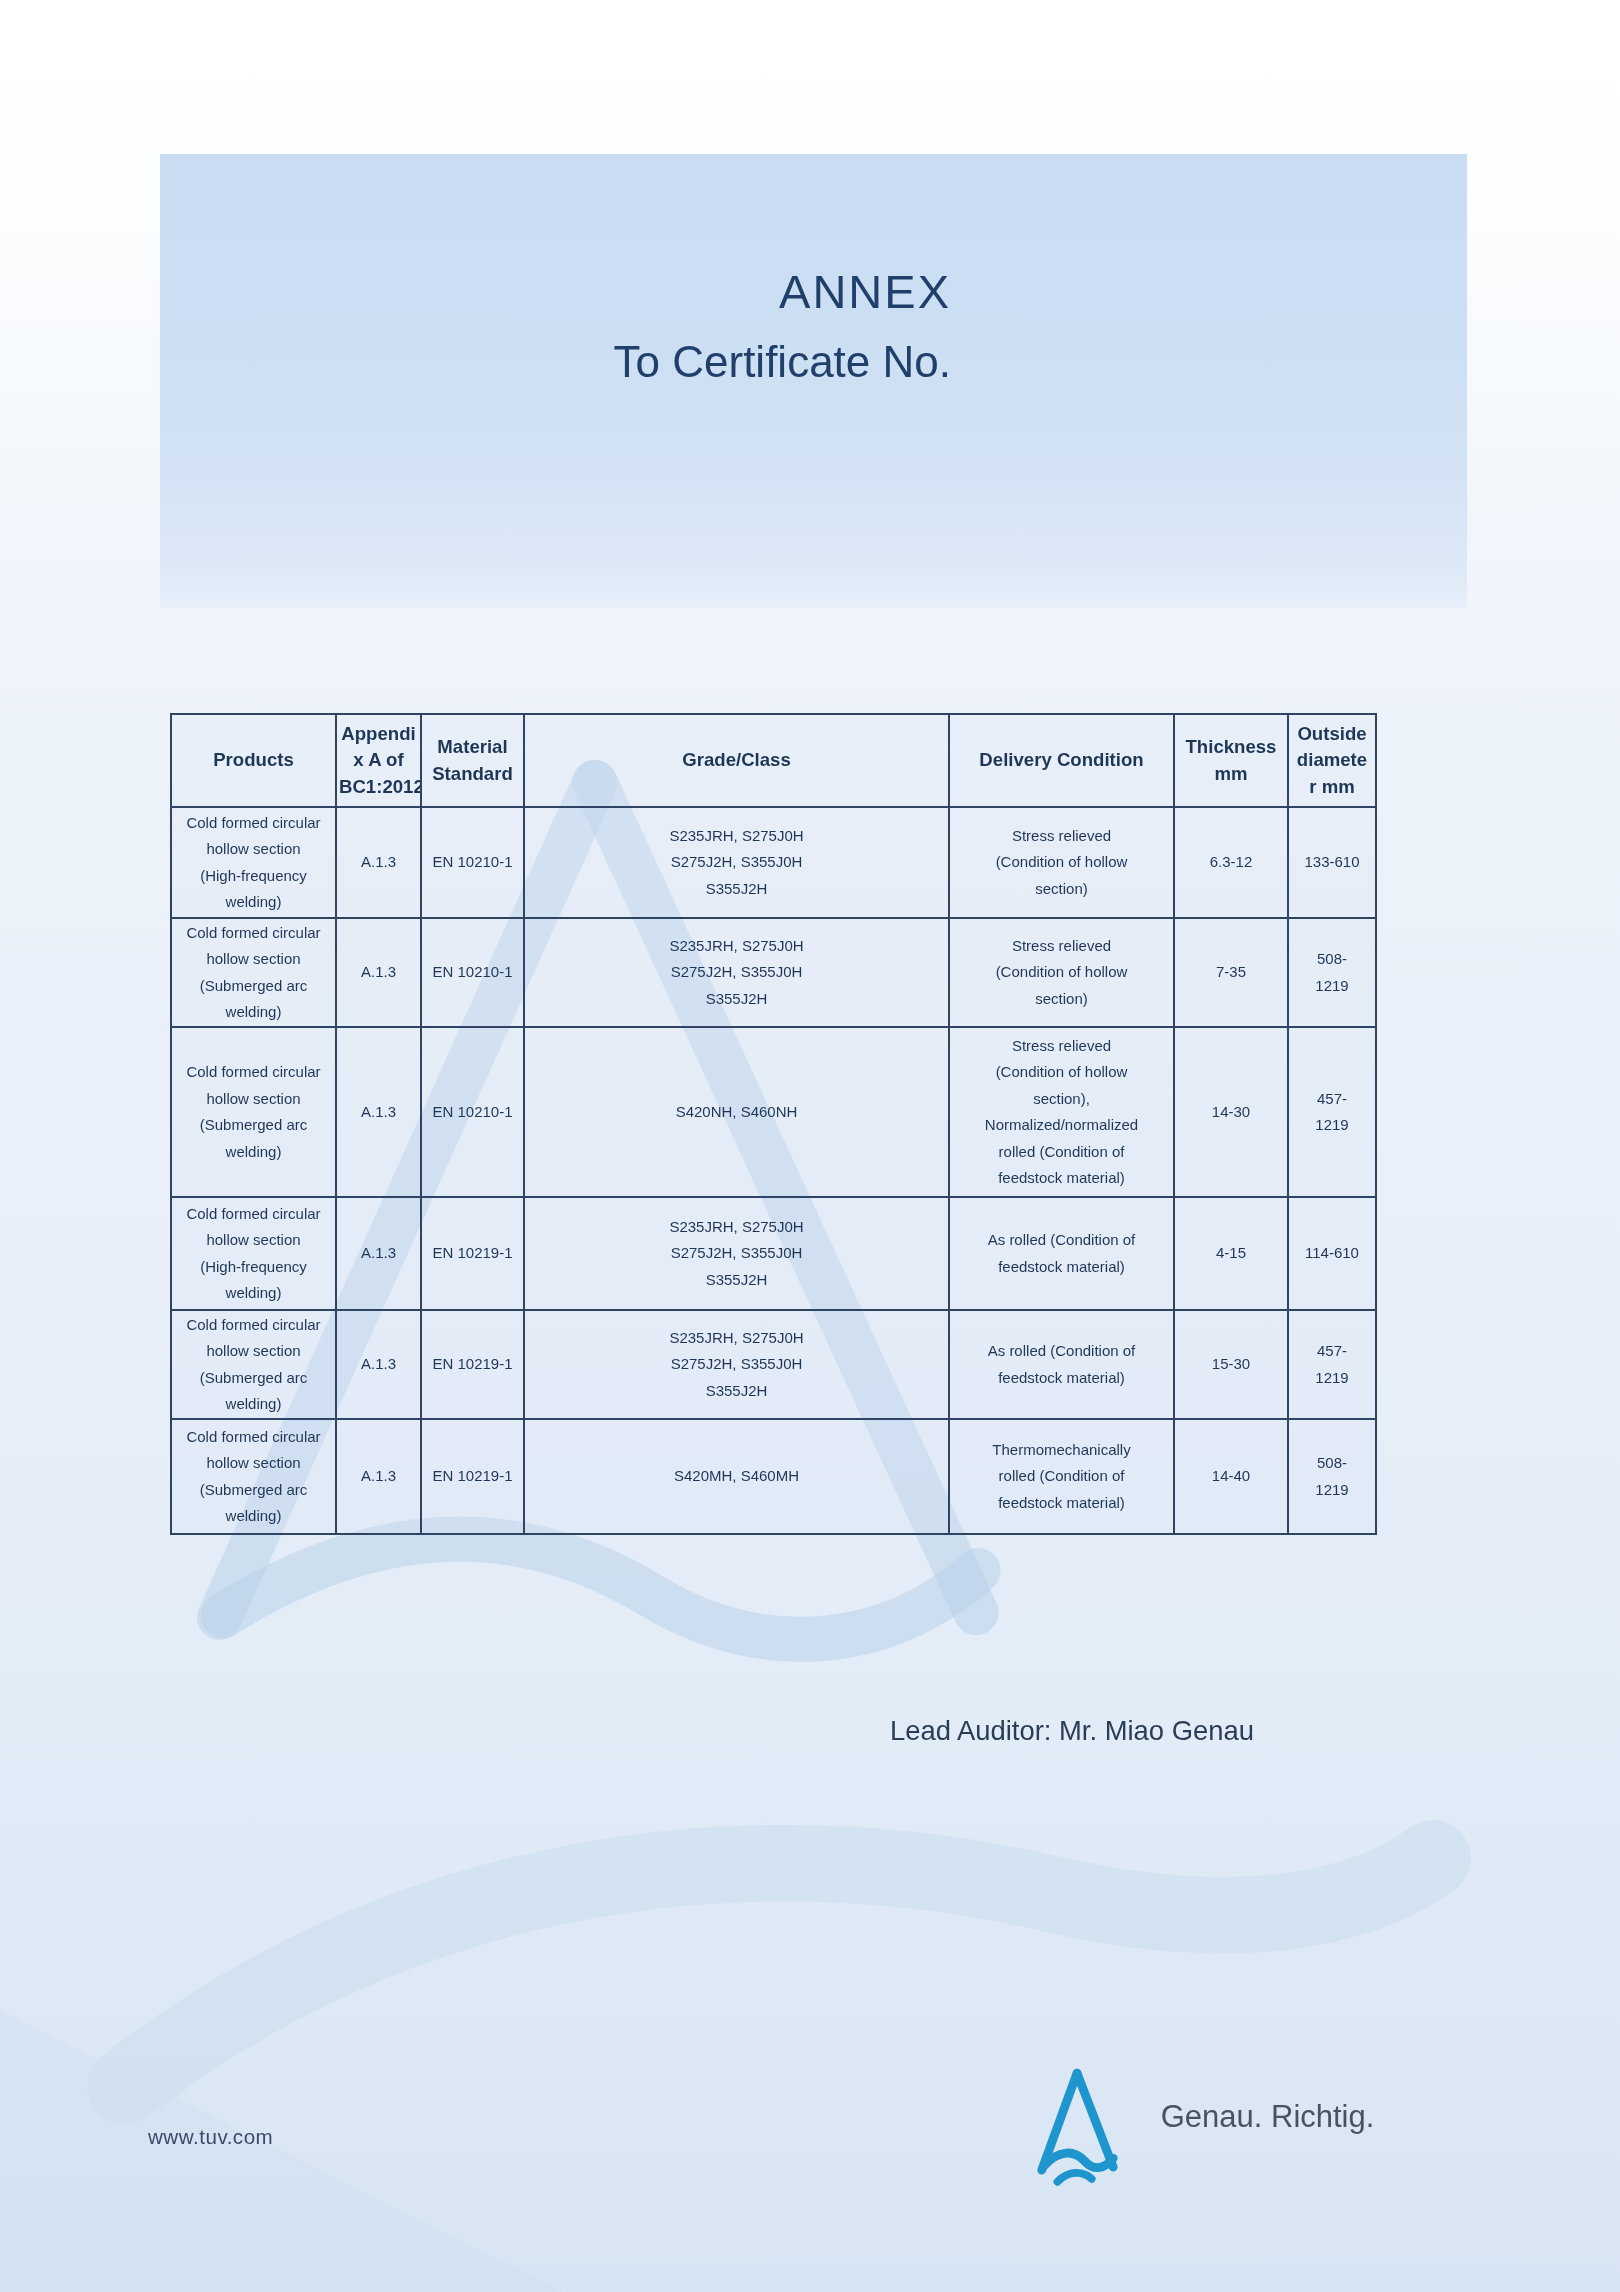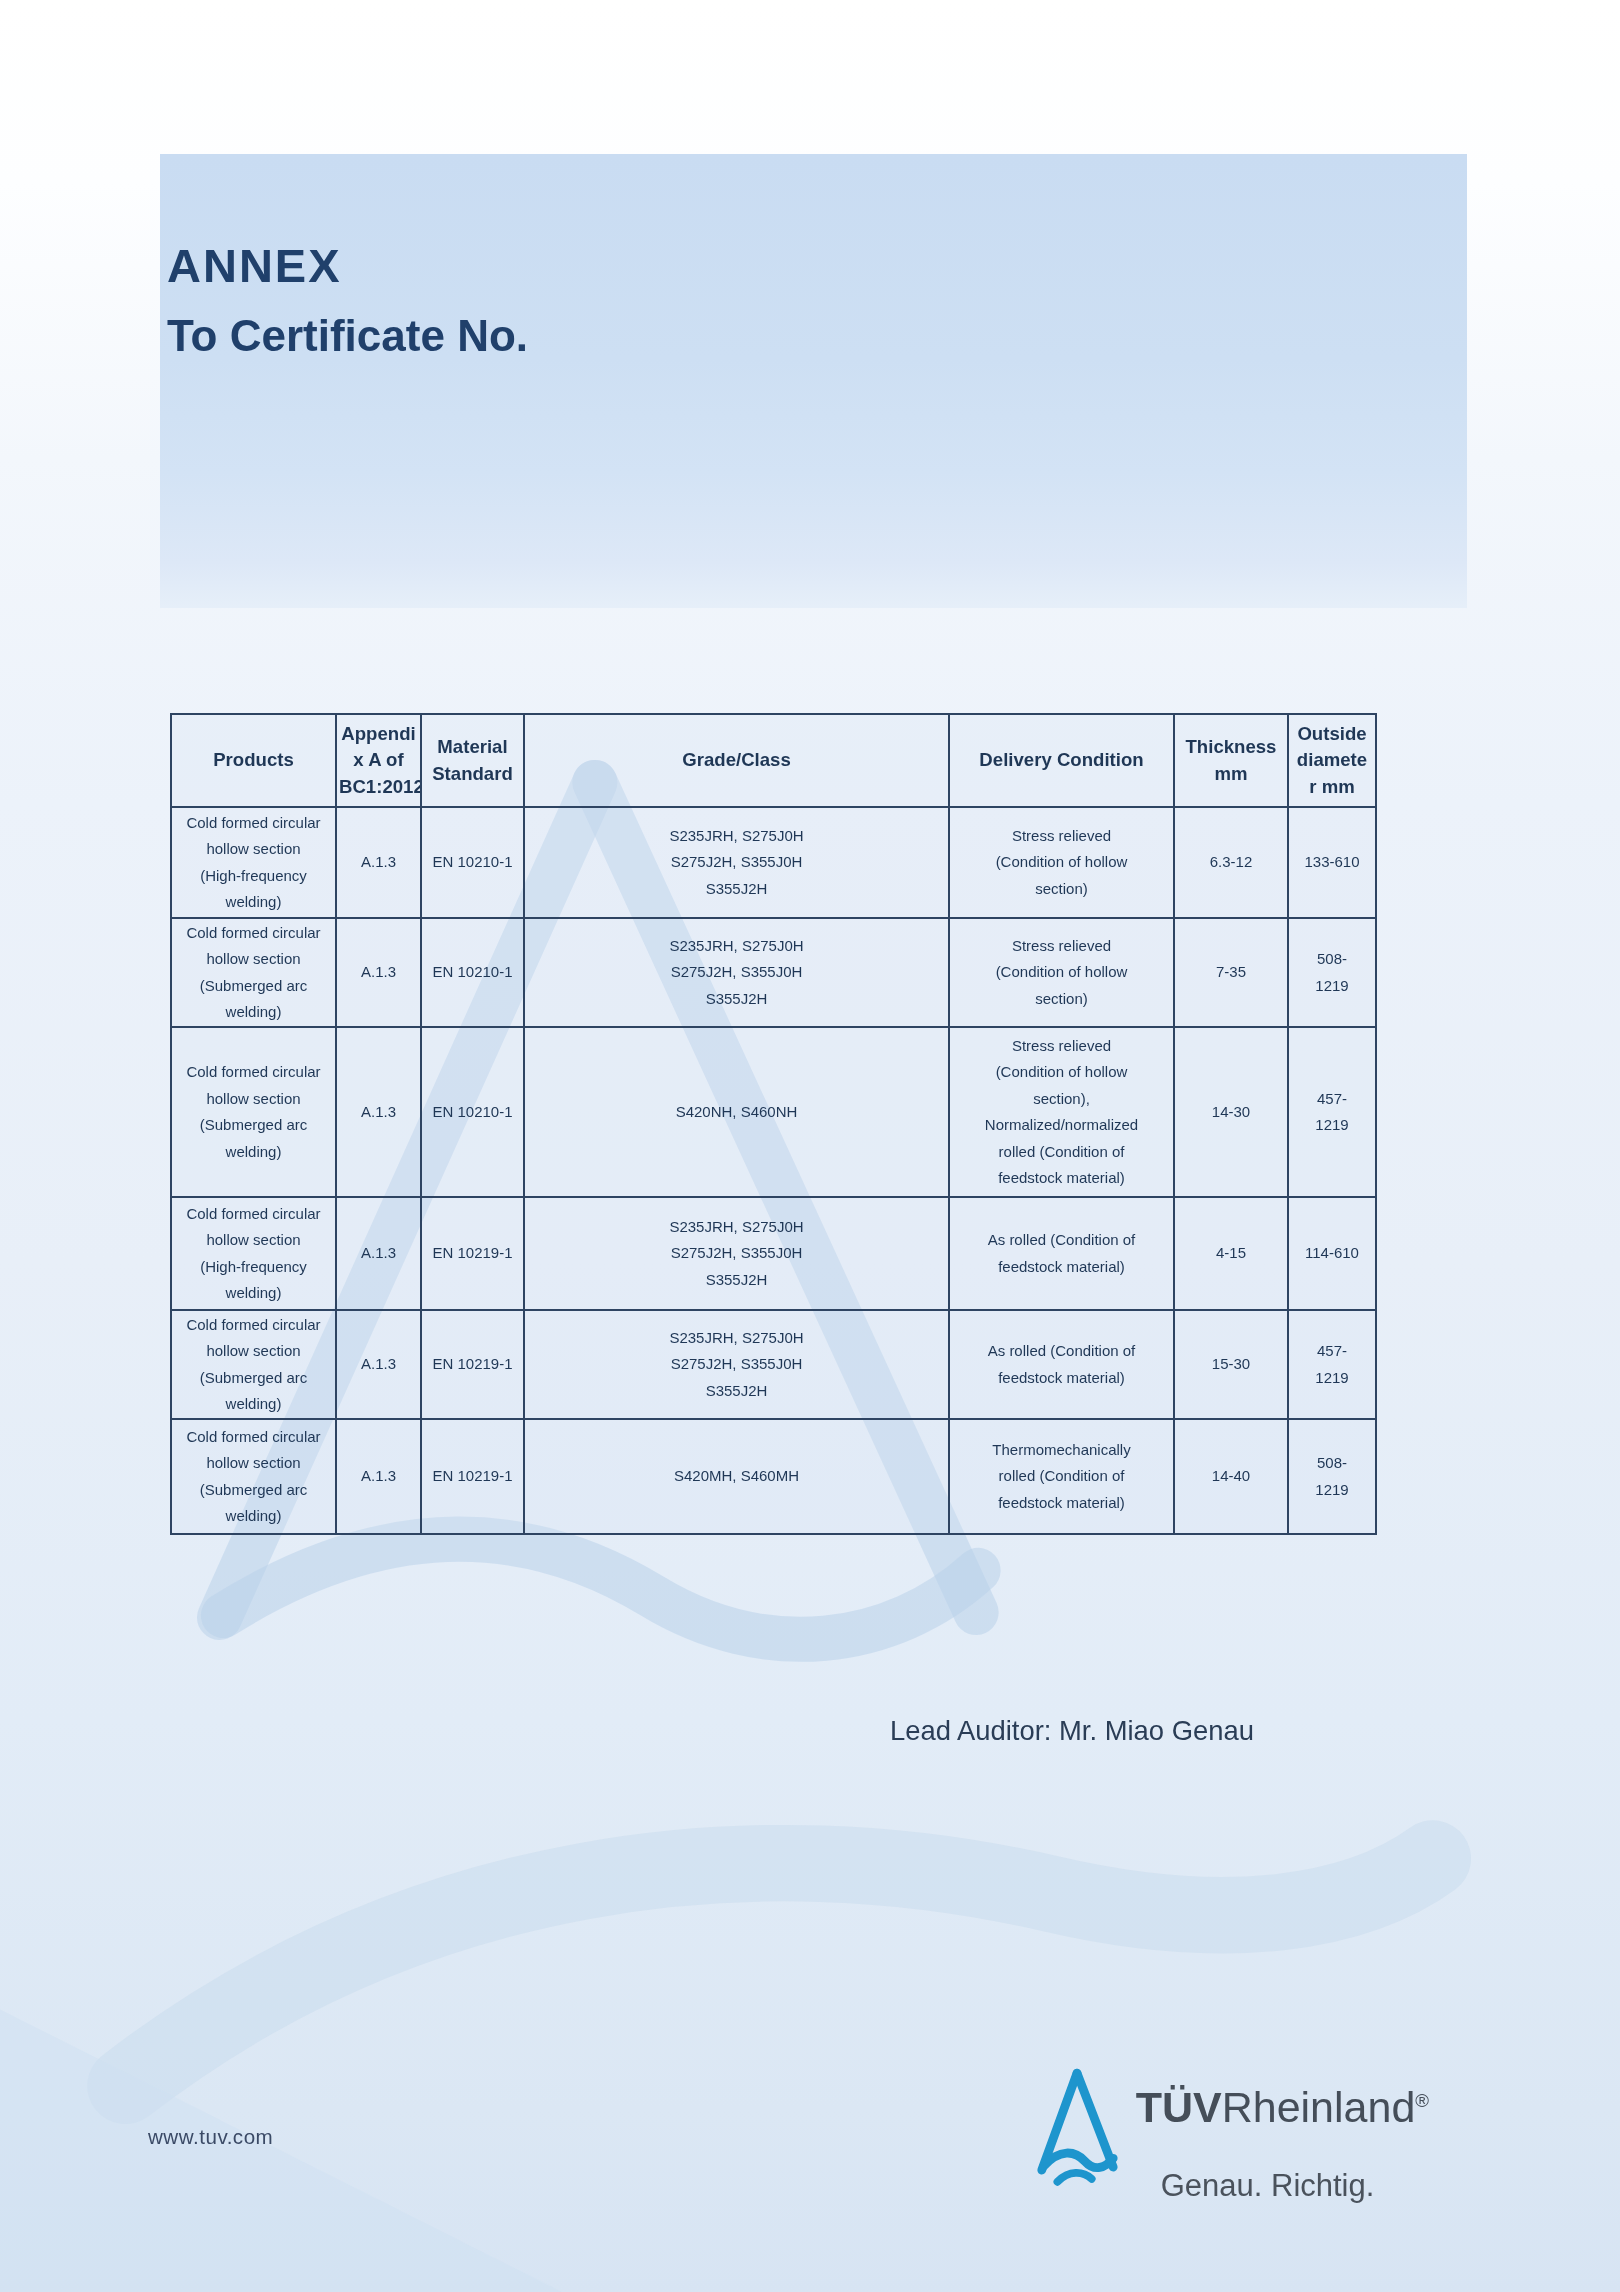--- a/index.html
+++ b/index.html
@@ -24,26 +24,26 @@
   
   .band {
     position: absolute;
     left: 160px; top: 154px;
     width: 1307px; height: 454px;
     background: linear-gradient(180deg, #c9dcf2 0%, #cddff3 45%, #d3e3f5 70%, #dde8f7 90%, #e6eff9 100%);
     z-index: 1;
   }
   .title-block {
     position: absolute;
-    left: 167px; top: 230px;
+    left: 167px; top: 256px;
     width: 784px;
-    text-align: left;
+    text-align: right;
     z-index: 2;
     color: #20406b;
-    font-weight: bold;
+    font-weight: normal;
   }
   .title-line1 { font-size: 47px; line-height: 71px; letter-spacing: 2px; }
   .title-line2 { font-size: 44px; line-height: 70px; }
   .title-line3 { font-size: 45px; line-height: 70px; letter-spacing: 1px; }
 
   
   table.annex-table {
     position: absolute;
     left: 170px; top: 713px;
     width: 1206px;
@@ -284,19 +284,18 @@
   <div class="brand">
     <svg width="90" height="120" viewBox="0 0 92 122">
       <g fill="none" stroke="#1e95cd" stroke-linecap="round" stroke-linejoin="round">
         <path d="M46 7 L10 106" stroke-width="9"></path>
         <path d="M46 7 L83 103" stroke-width="9"></path>
         <path d="M12 102 C 28 84, 44 86, 54 97 C 64 108, 75 104, 83 94" stroke-width="9"></path>
         <path d="M26 118 C 38 106, 52 107, 61 115" stroke-width="8"></path>
       </g>
     </svg>
     <div class="brand-text">
-      <div class="brand-name"><span class="tuv">TÜV</span><span class="rheinland">Rheinland</span><span class="reg">®</span></div>
       <div class="tagline">Genau. Richtig.</div>
     </div>
   </div>
 
 </div>
 
 
 </body></html>

